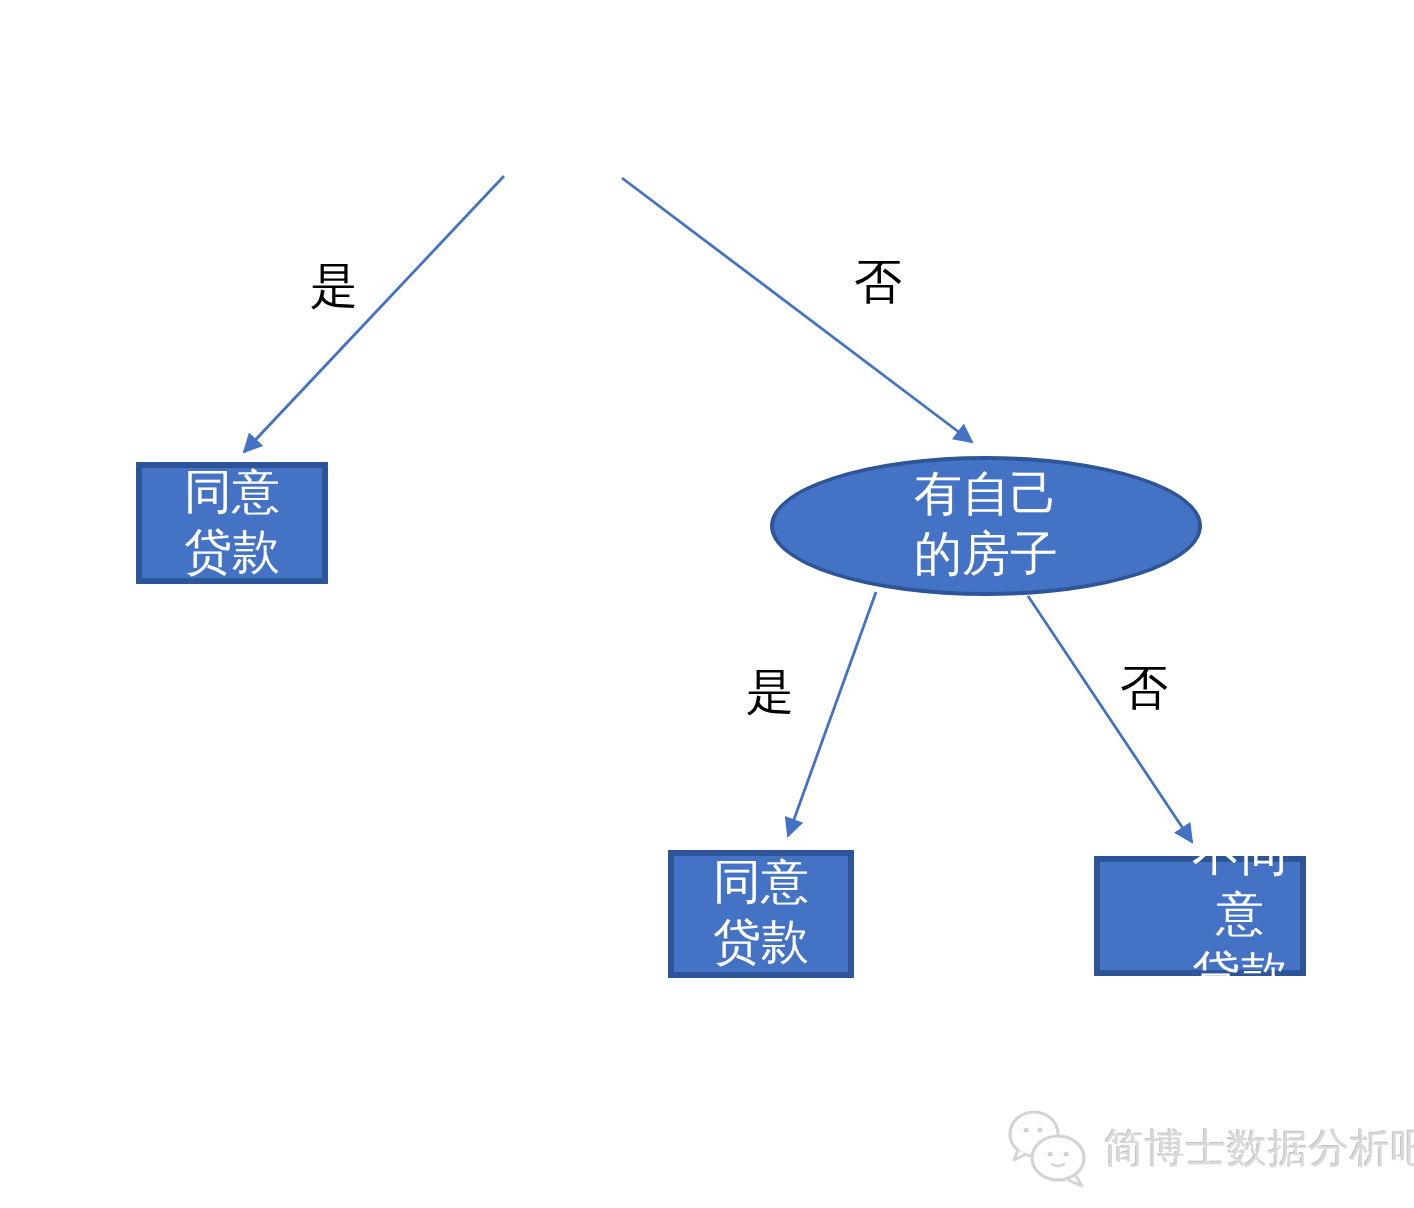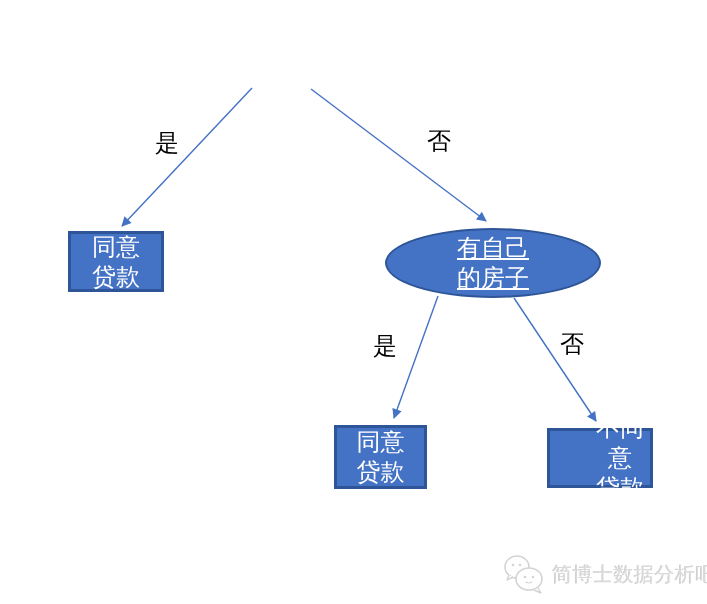--- a/index.html
+++ b/index.html
@@ -33,21 +33,21 @@
     border: 3px solid #2E5597;
     font-size: 24px;
     line-height: 30px;
     white-space: pre-line;
   }
   .node.ellipse {
     border-radius: 50%;
     border-width: 2.5px;
   }
   .node-has-job    { left: 197px; top: 10px;  width: 176px; height: 81px; }
-  .node-has-house  { left: 385px; top: 228px; width: 216px; height: 70px; text-decoration: underline; }
+  .node-has-house  { left: 385px; top: 228px; width: 216px; height: 70px; }
   .node-approve-1  { left: 68px;  top: 231px; width: 96px;  height: 61px; }
   .node-approve-2  { left: 334px; top: 425px; width: 93px;  height: 64px; }
   .node-reject     { left: 547px; top: 428px; width: 106px; height: 60px; padding-left: 40px; }
   .edge-label {
     position: absolute;
     transform: translate(-50%, -50%);
     font-size: 24px;
     color: #000000;
     white-space: nowrap;
   }

